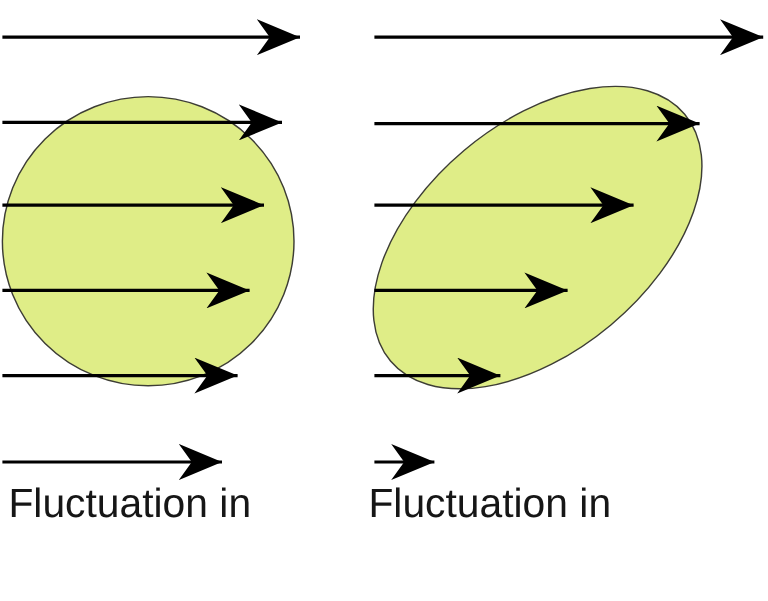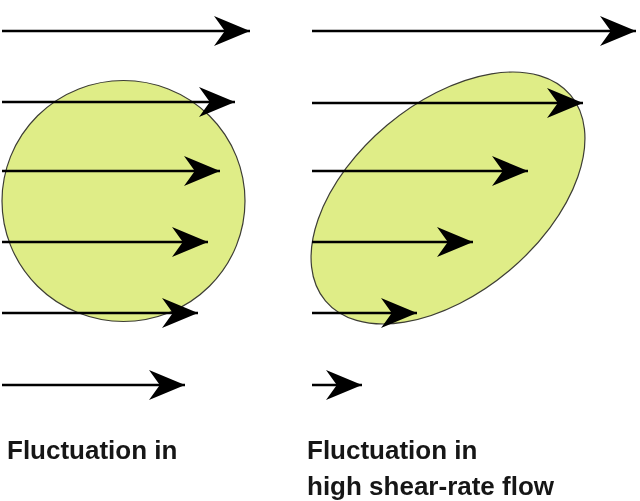--- a/index.html
+++ b/index.html
@@ -7,24 +7,24 @@
     position: relative;
     width: 640px;
     height: 501px;
     background: #ffffff;
     overflow: hidden;
     font-family: "Liberation Sans", sans-serif;
   }
   .stage svg { position: absolute; left: 0; top: 0; display: block; }
   .caption {
     position: absolute;
-    top: 432px;
-    font-size: 26px;
+    top: 402px;
+    font-size: 34px;
     line-height: 36px;
-    font-weight: 700;
+    font-weight: 400;
     color: #161616;
     white-space: nowrap;
   }
 </style>
 </head>
 <body>
 
 <div class="stage">
 
   <svg width="640" height="501" viewBox="0 0 640 501">
@@ -52,16 +52,15 @@
         <line x1="312" y1="385" x2="362" y2="385" stroke="#000000" stroke-width="2.7" marker-end="url(#arrowhead)"></line>
       </g>
   </svg>
 
   <div class="caption" style="left: 7px; color: rgb(22, 22, 22);">
     <span>Fluctuation in</span><br>
   </div>
 
   <div class="caption" style="left: 307px; color: rgb(22, 22, 22);">
     <span>Fluctuation in</span><br>
-    <span>high shear-rate flow</span>
   </div>
 
 </div>
 
 </body></html>

